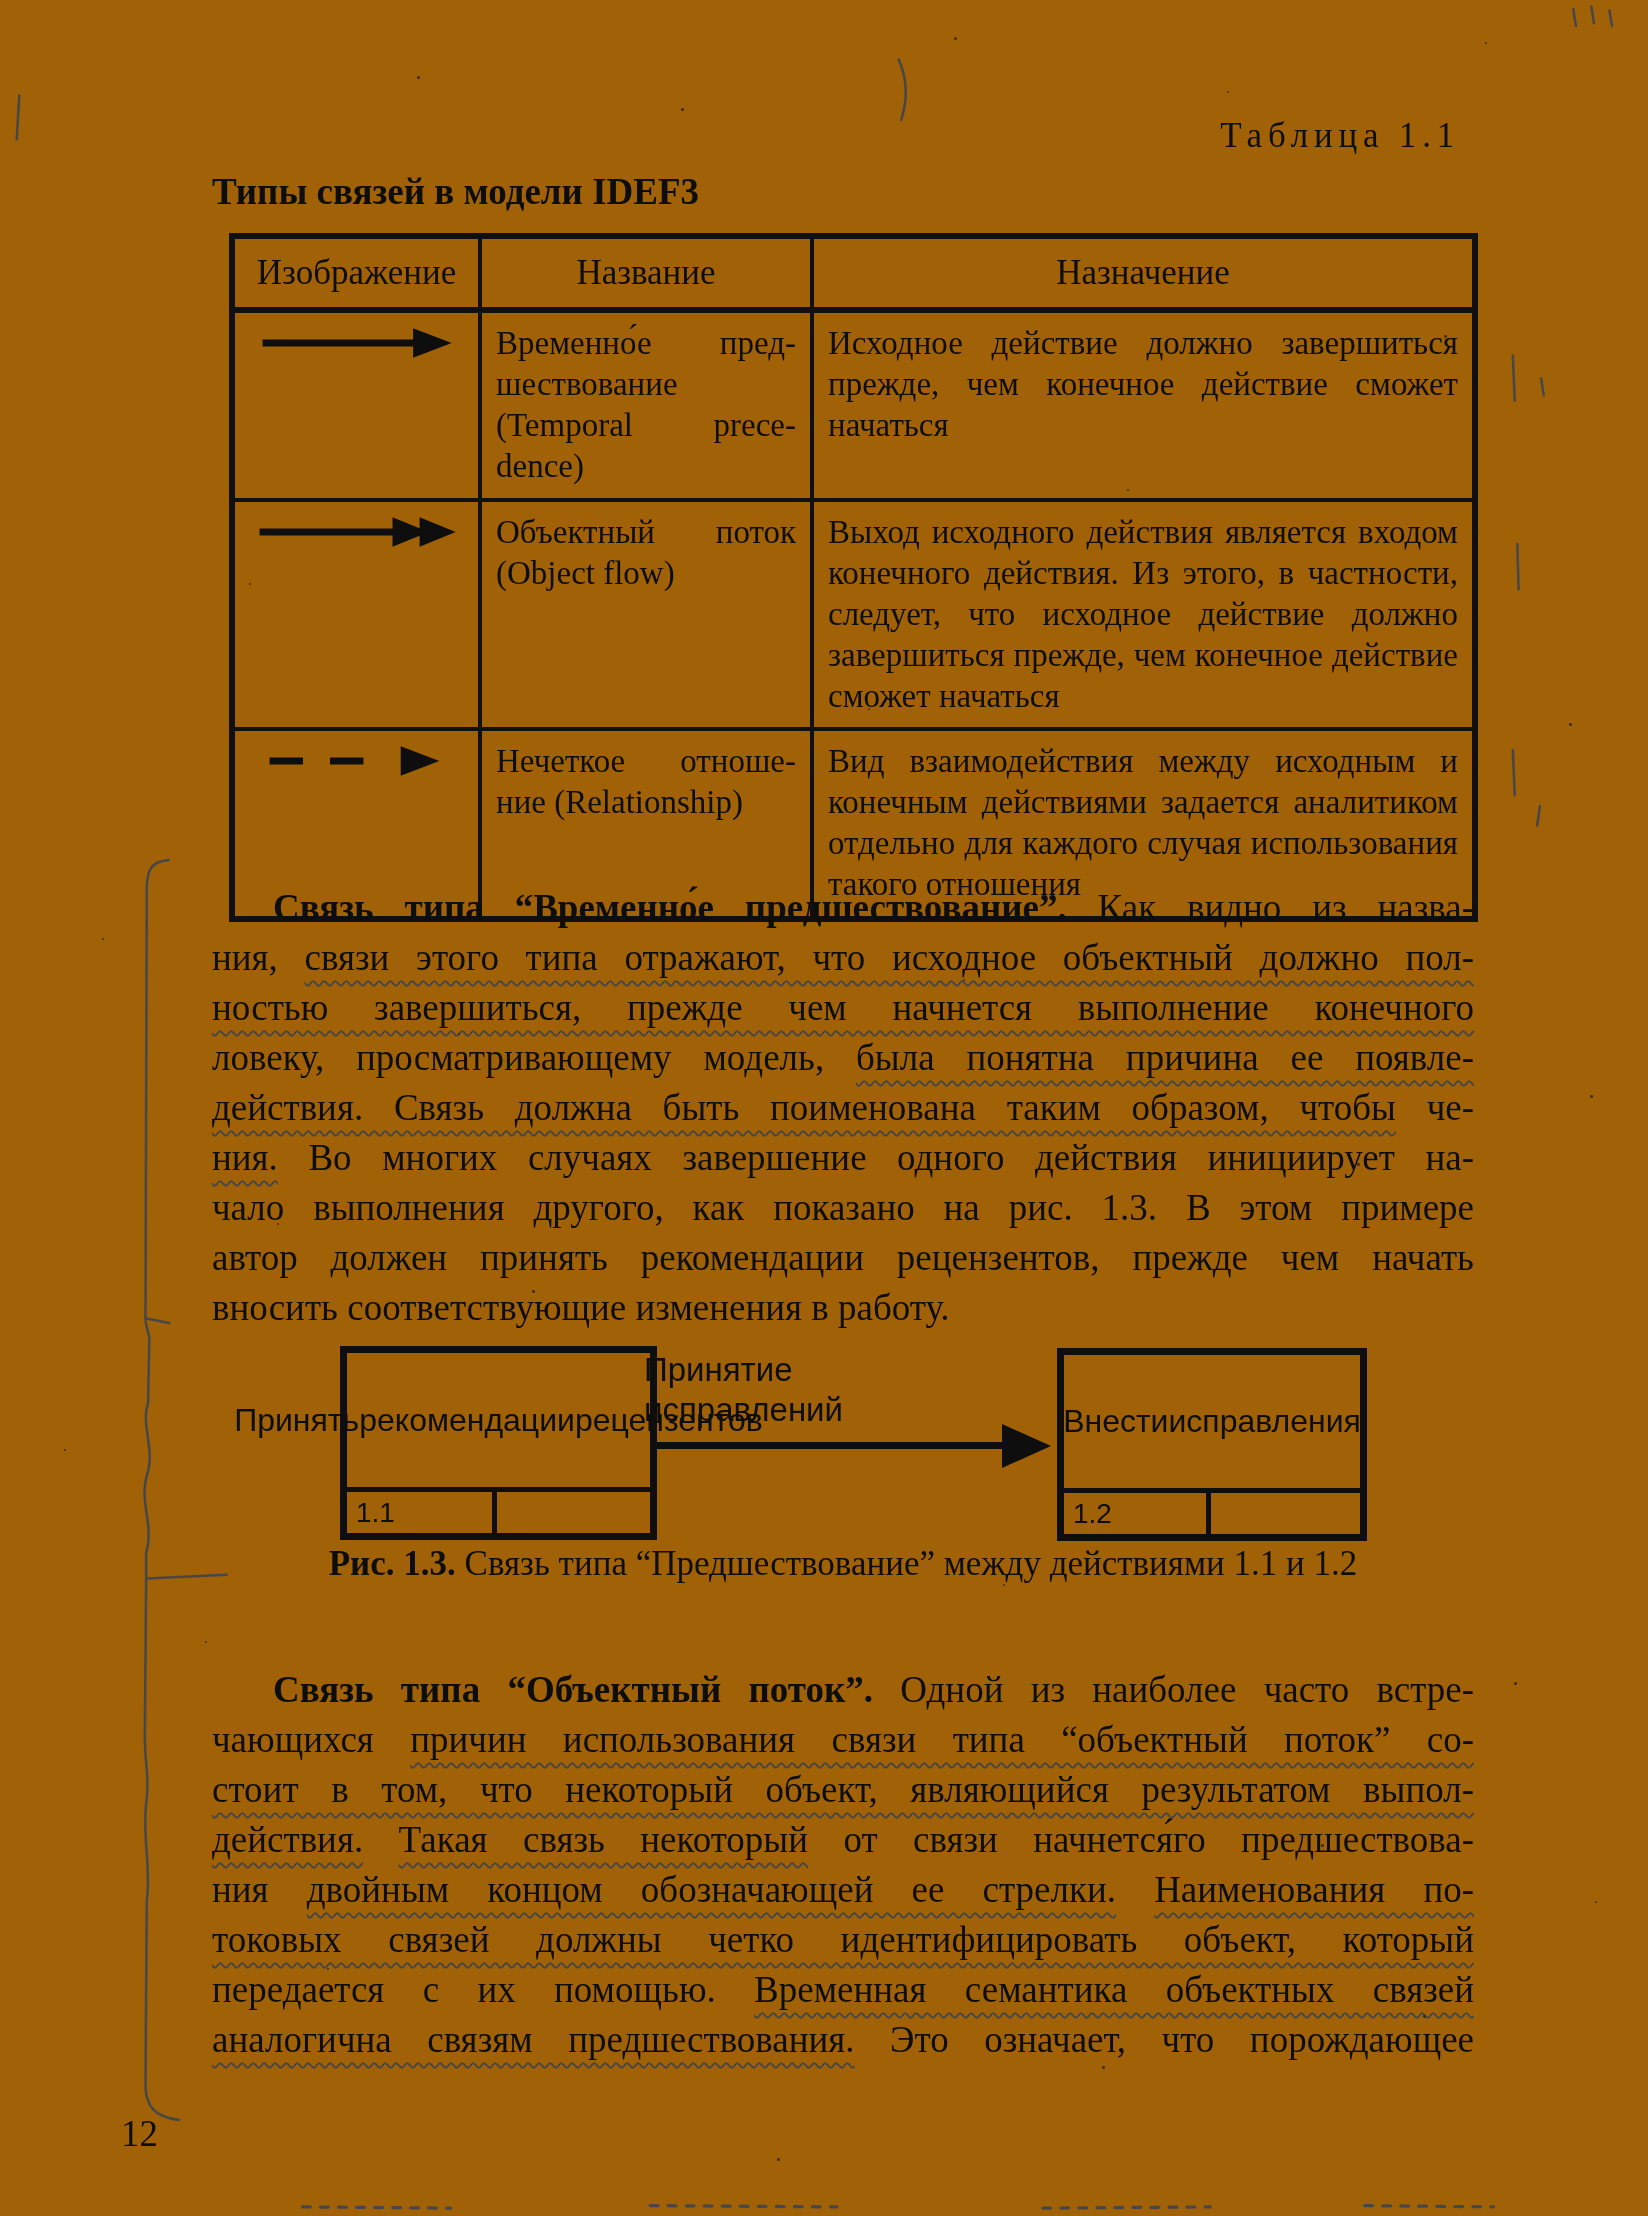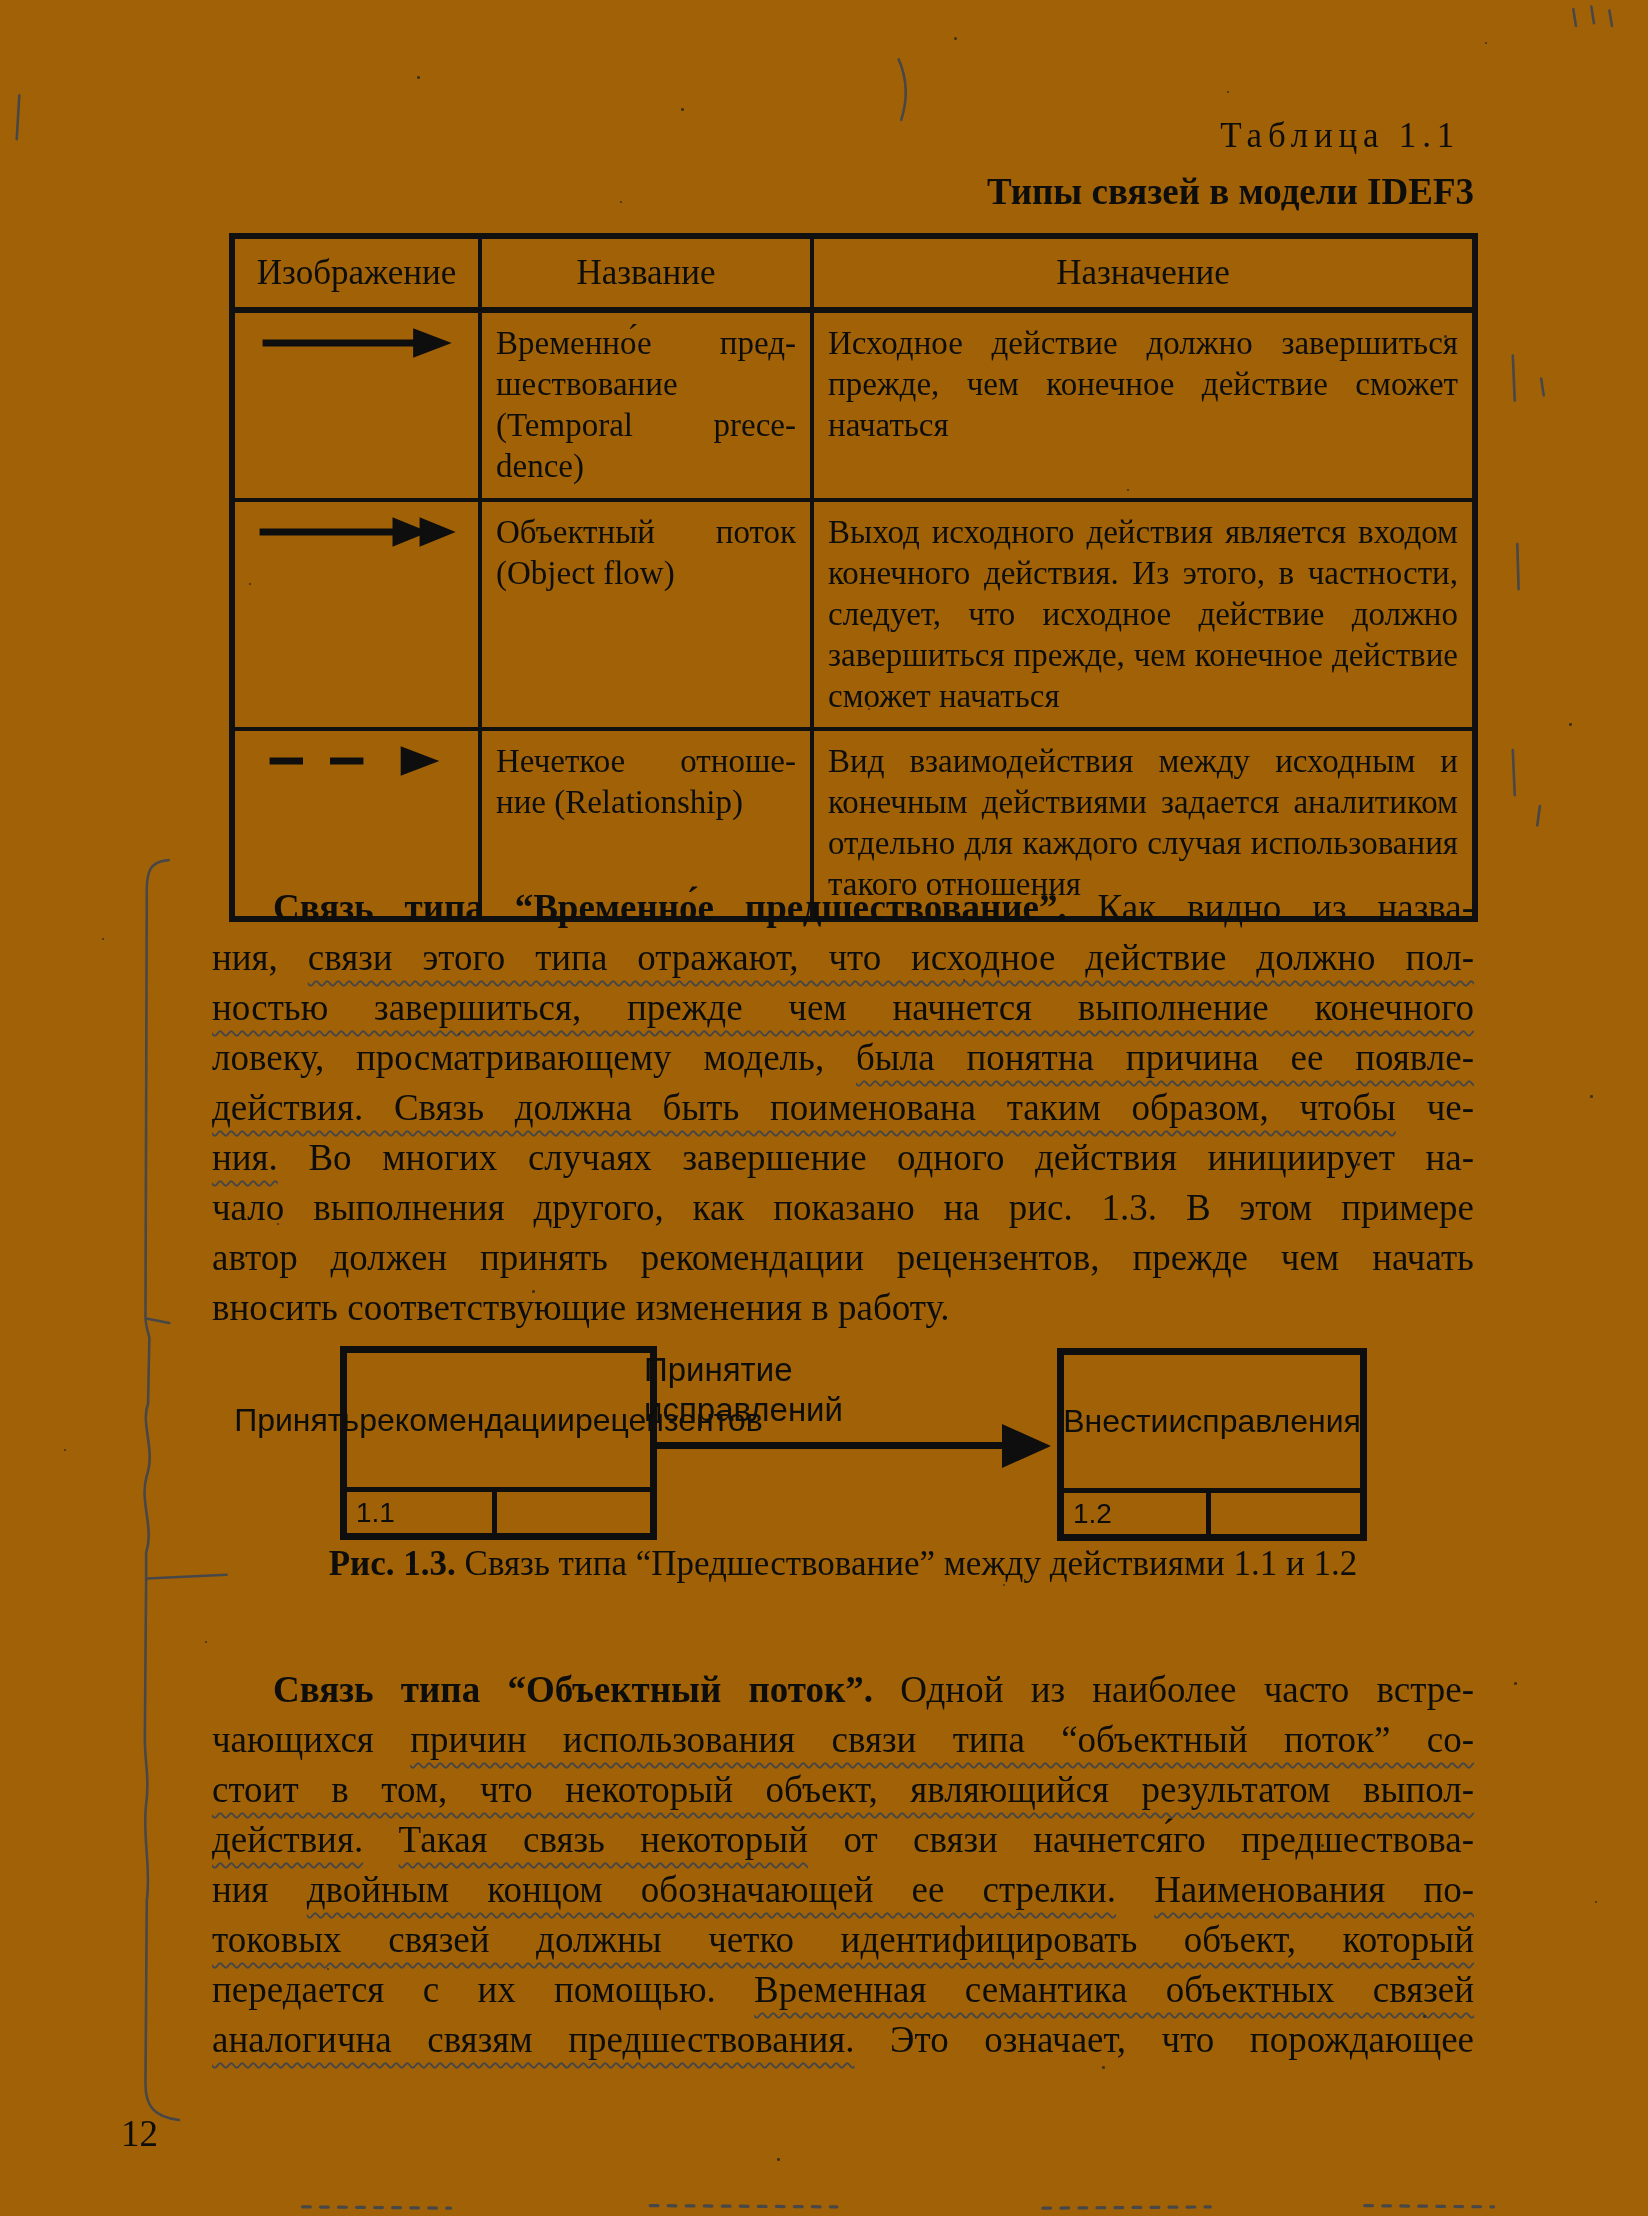--- a/index.html
+++ b/index.html
@@ -1,20 +1,20 @@
 <!DOCTYPE html>
 <html style="font-size:10.3px"><head>
 <meta charset="utf-8">
 <style>
   html,body{margin:0;padding:0;background:#8a8a8a;}
   .page{position:relative;width:1648px;height:2216px;background:#a16207;overflow:hidden;
         font-family:"Liberation Serif",serif;color:#0d0d0c;}
   
   .tbl-label{position:absolute;top:116px;right:188px;font-size:35px;letter-spacing:5.8px;white-space:nowrap;}
-  .tbl-title{position:absolute;top:170px;left:212px;width:1262px;text-align:right;font-weight:bold;font-size:37px;}
+  .tbl-title{position:absolute;top:170px;left:212px;width:1262px;text-align:left;font-weight:bold;font-size:37px;}
   
   table.links{position:absolute;left:229px;top:233px;width:1243px;border-collapse:collapse;table-layout:fixed;
         border:6.4px solid #101010;}
   table.links th, table.links td{border:4.5px solid #101010;}
   table.links th{font-weight:normal;font-size:35px;padding:14px 3.9px;border-bottom:6.4px solid #101010;}
   table.links td{vertical-align:top;font-size:33px;line-height:41px;padding:10.3px 14px;}
   td.purpose-cell{text-align:justify;}
   td.image-cell{text-align:center;padding-top:57px;}
   .nline{text-align:left;}
   .nline.j{text-align:justify;text-align-last:justify;}
@@ -109,21 +109,21 @@
             <div class="nline j">Нечеткое отноше-</div>
             <div class="nline">ние (Relationship)</div>
           </td>
       <td class="purpose-cell">Вид взаимодействия между исходным и конечным действиями задается аналитиком отдельно для каждого случая использования такого отношения</td>
     </tr>
   </tbody>
     </table>
 
   <div class="para para1">
       <div class="line ind"><span class="b">Связь типа “Временно́е предшествование”.</span><span> Как видно из назва-</span></div>
-      <div class="line"><span>ния, </span><span class="u">связи этого типа отражают, что исходное действие должно пол-</span></div>
+      <div class="line"><span>ния, </span><span class="u">связи этого типа отражают, что исходное объектный должно пол-</span></div>
       <div class="line"><span class="u">ностью завершиться, прежде чем начнется выполнение конечного</span></div>
       <div class="line"><span>ловеку, просматривающему модель, </span><span class="u">была понятна причина ее появле-</span></div>
       <div class="line"><span class="u">действия. Связь должна быть поименована таким образом, чтобы</span><span> че-</span></div>
       <div class="line"><span class="u">ния.</span><span> Во многих случаях завершение одного действия инициирует на-</span></div>
       <div class="line"><span>чало выполнения другого, как показано на рис. 1.3. В этом примере</span></div>
       <div class="line"><span>автор должен принять рекомендации рецензентов, прежде чем начать</span></div>
       <div class="line last"><span>вносить соответствующие изменения в работу.</span></div>
     </div>
 
   <div class="fig-box" style="left:340px;top:1346px;width:303px;height:180px;">

